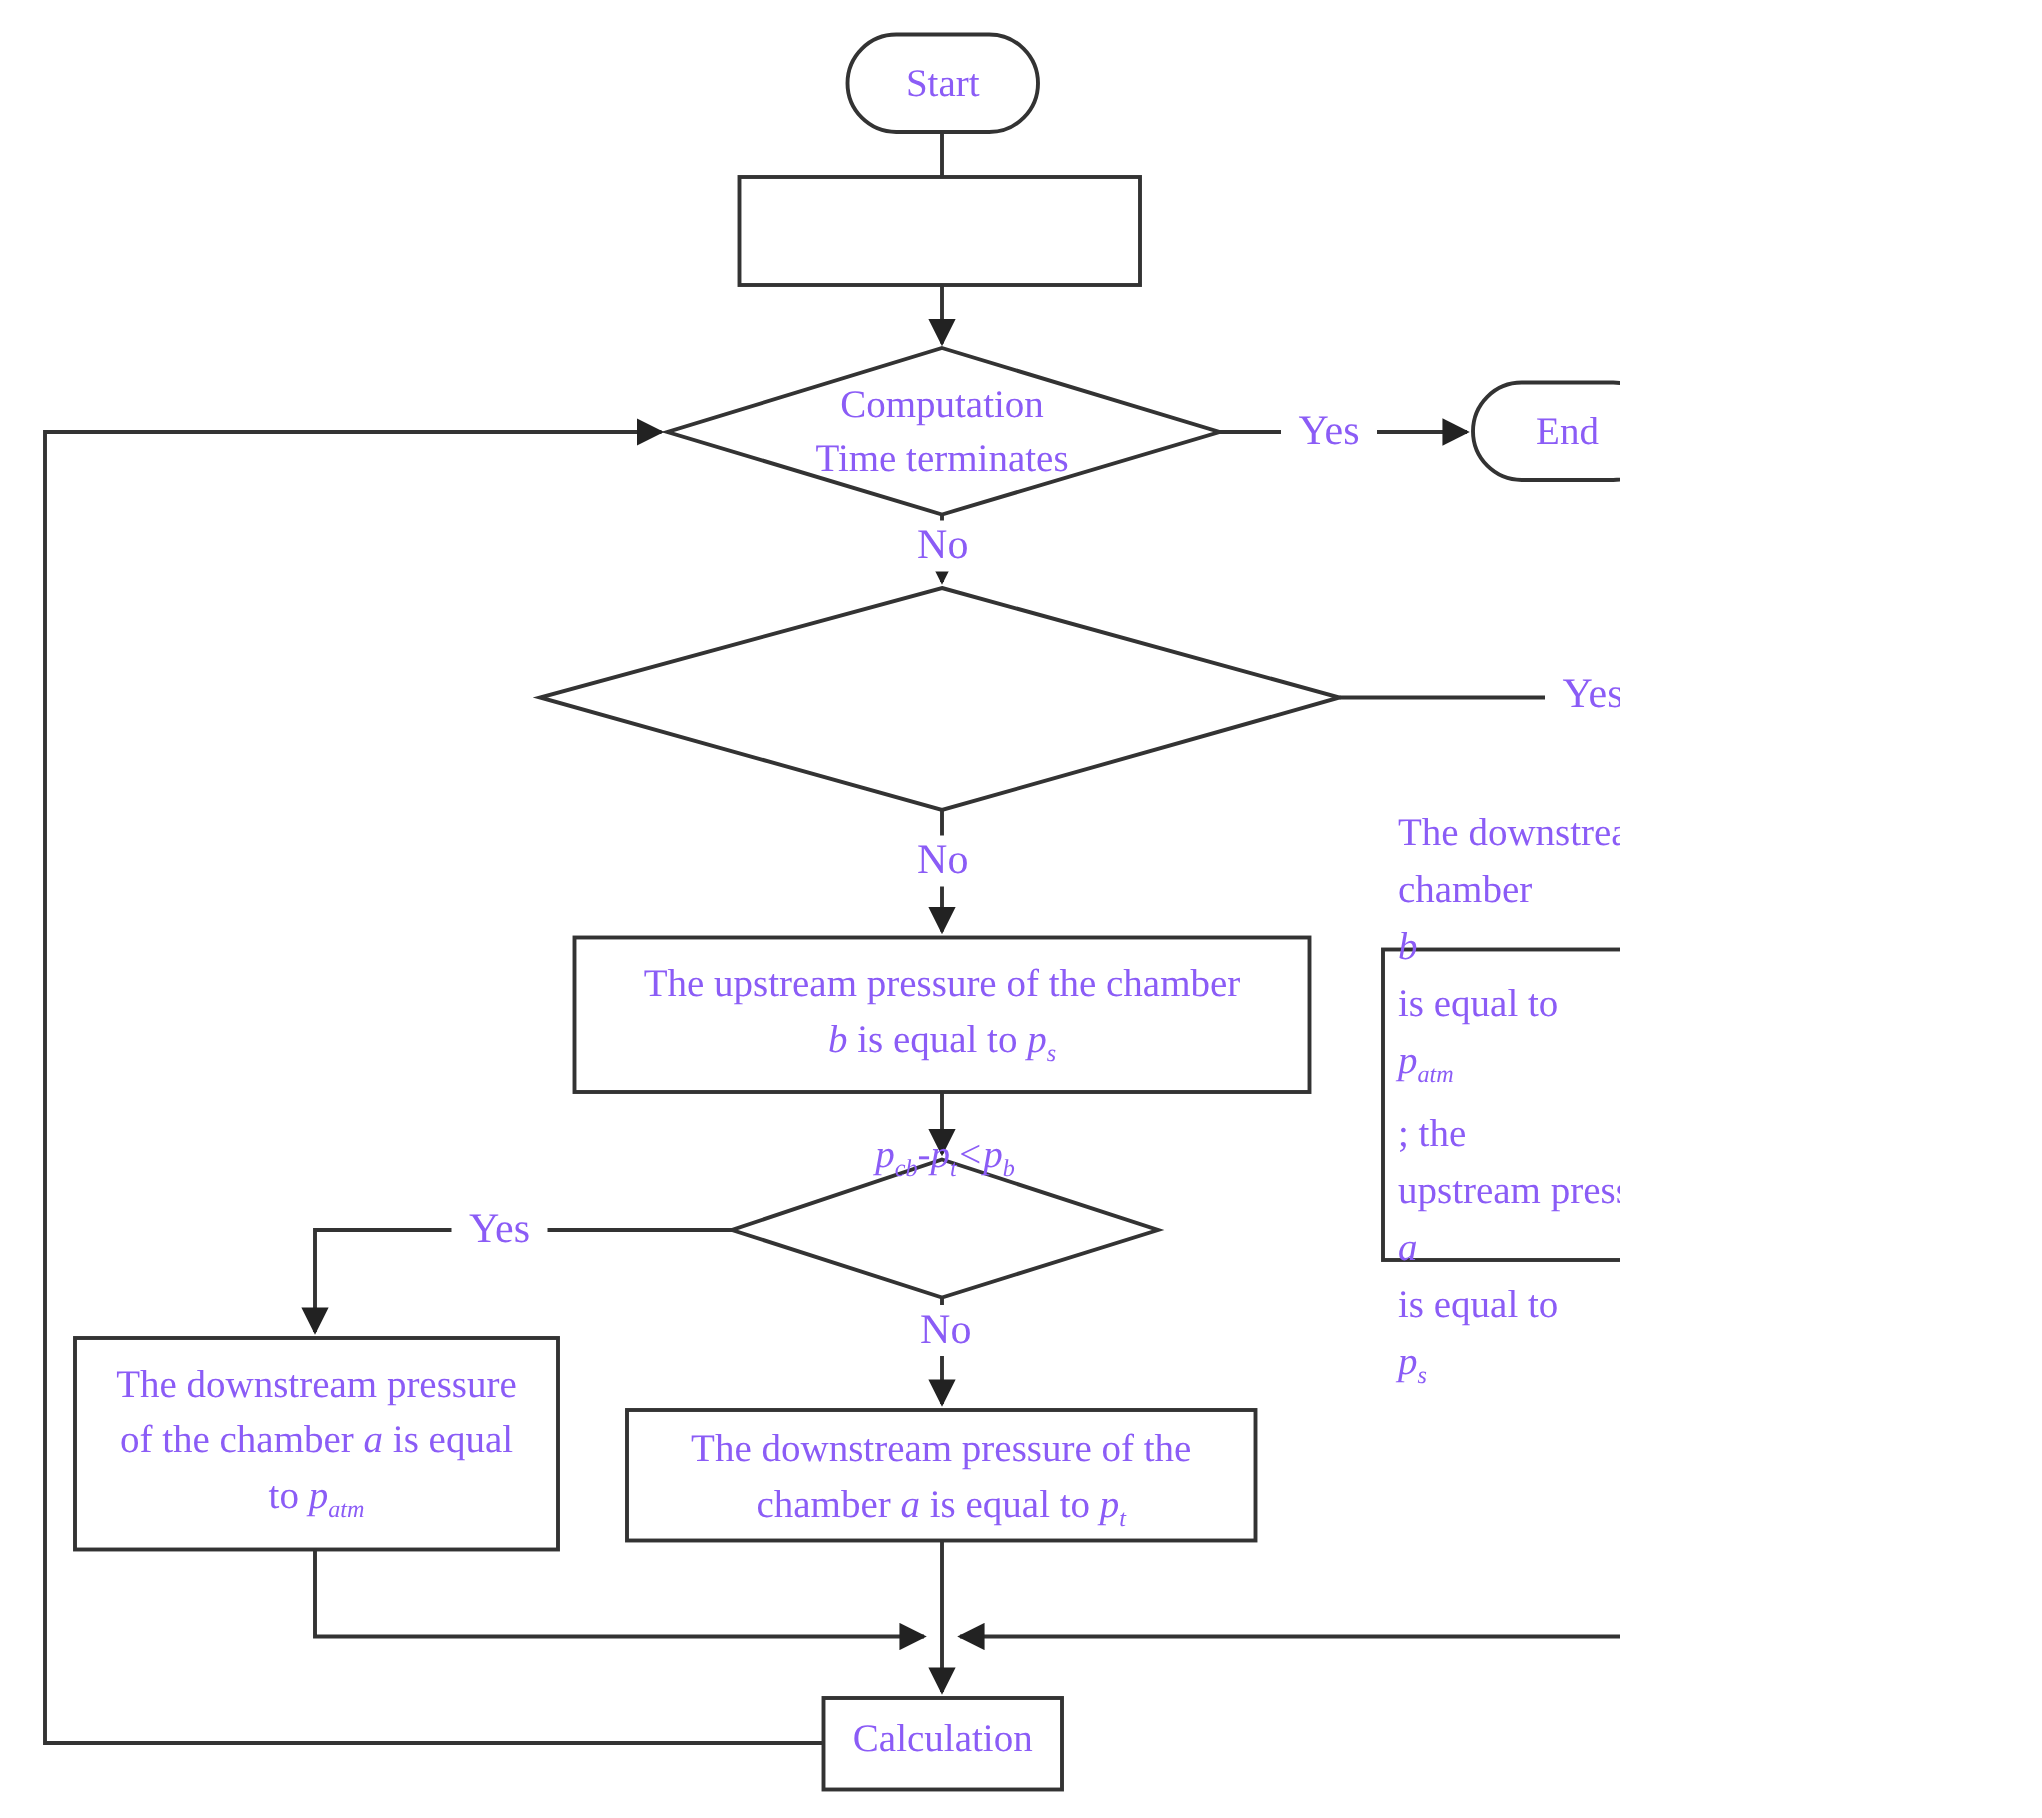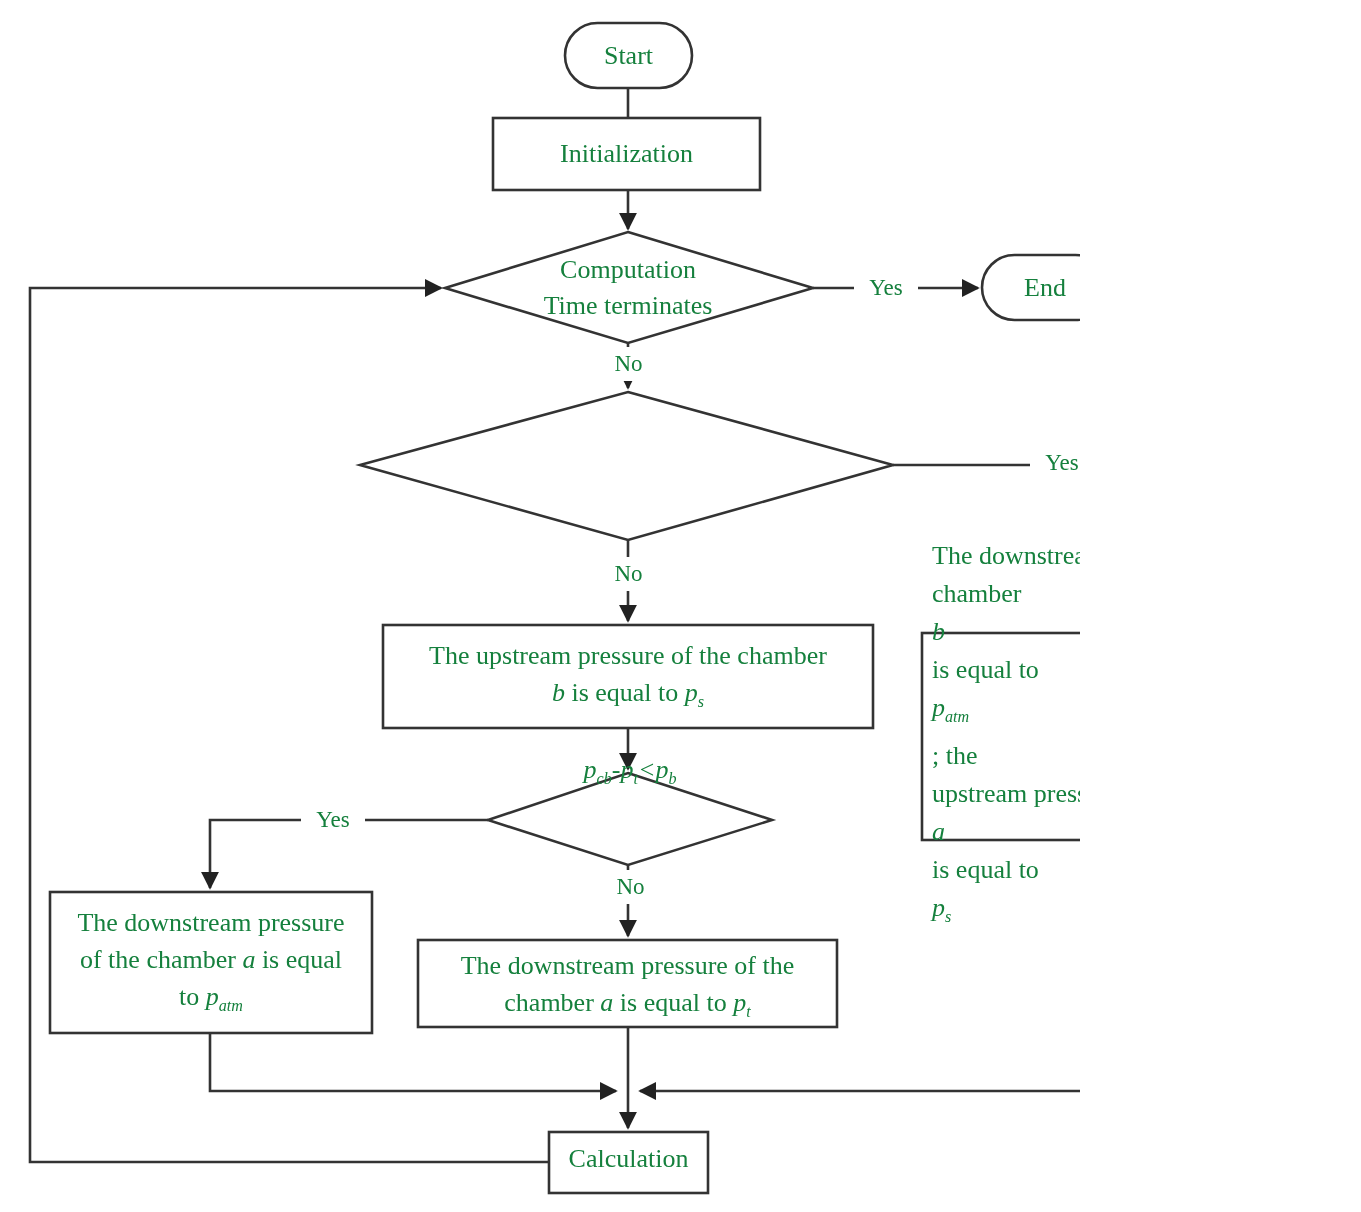--- a/index.html
+++ b/index.html
@@ -1,27 +1,27 @@
 <!DOCTYPE html>
 <html><head>
 <meta charset="utf-8">
 <style>
   html,body{margin:0;padding:0;background:#ffffff;}
   .canvas{position:relative;width:1080px;height:1212px;background:#ffffff;
-          font-family:"Liberation Serif",serif;color:#15803d;overflow:hidden;}
+          font-family:"Liberation Serif",serif;color:#8b5cf6;overflow:hidden;}
   .canvas svg{position:absolute;left:0;top:0;}
   .shape{fill:#ffffff;stroke:#333333;stroke-width:2.6;}
   .conn{fill:none;stroke:#333333;stroke-width:2.6;}
   .lbl{position:absolute;font-size:26px;line-height:36px;}
   .center{display:flex;align-items:center;justify-content:center;text-align:center;}
   .box-text{text-align:center;box-sizing:border-box;padding:12px 10px;line-height:37px;}
   .box-text-center{display:flex;flex-direction:column;justify-content:center;
                    text-align:left;box-sizing:border-box;padding:0 10px;line-height:38px;}
   .edge-lbl{position:absolute;background:#ffffff;display:flex;align-items:center;
-            justify-content:center;font-size:23px;}
+            justify-content:center;font-size:28px;}
   sub{font-size:0.62em;}
 </style>
 </head>
 <body>
 
 <div class="canvas">
 
   <svg width="1361" height="1212" viewBox="0 0 1361 1212">
     <defs>
       <marker id="arrow" viewBox="0 0 10 10" refX="9" refY="5" markerWidth="7" markerHeight="7" orient="auto">
@@ -51,21 +51,20 @@
     <line class="conn" x1="628" y1="865" x2="628" y2="936" marker-end="url(#arrow)"></line>
     <polyline class="conn" points="488,820 210,820 210,888" marker-end="url(#arrow)"></polyline>
     <polyline class="conn" points="210,1033 210,1091 616,1091" marker-end="url(#arrow)"></polyline>
     <polyline class="conn" points="1133,840 1133,1091 640,1091" marker-end="url(#arrow)"></polyline>
     <line class="conn" x1="628" y1="1027" x2="628" y2="1128" marker-end="url(#arrow)"></line>
     <polyline class="conn" points="549,1162 30,1162 30,288 441,288" marker-end="url(#arrow)"></polyline>
   </svg>
 
   <div class="lbl center" style="left:565px;top:23px;width:127px;height:65px">Start</div>
 
-  <div class="lbl center" style="left:493px;top:118px;width:267px;height:72px">Initialization</div>
 
   <div class="lbl center" style="left:445px;top:240px;width:366px;height:96px">Computation<br>Time terminates</div>
 
   <div class="lbl center" style="left:982px;top:255px;width:126px;height:65px">End</div>
 
 
   <div class="lbl box-text" style="left:383px;top:625px;width:490px;height:103px">The upstream pressure of the chamber<br><i>b</i> is equal to <i>p<sub>s</sub></i></div>
 
   <div class="lbl center" style="left:488px;top:729px;width:284px;height:92px">
       <i>p<sub>cb</sub>-p<sub>t</sub>&lt;p<sub>b</sub></i>

